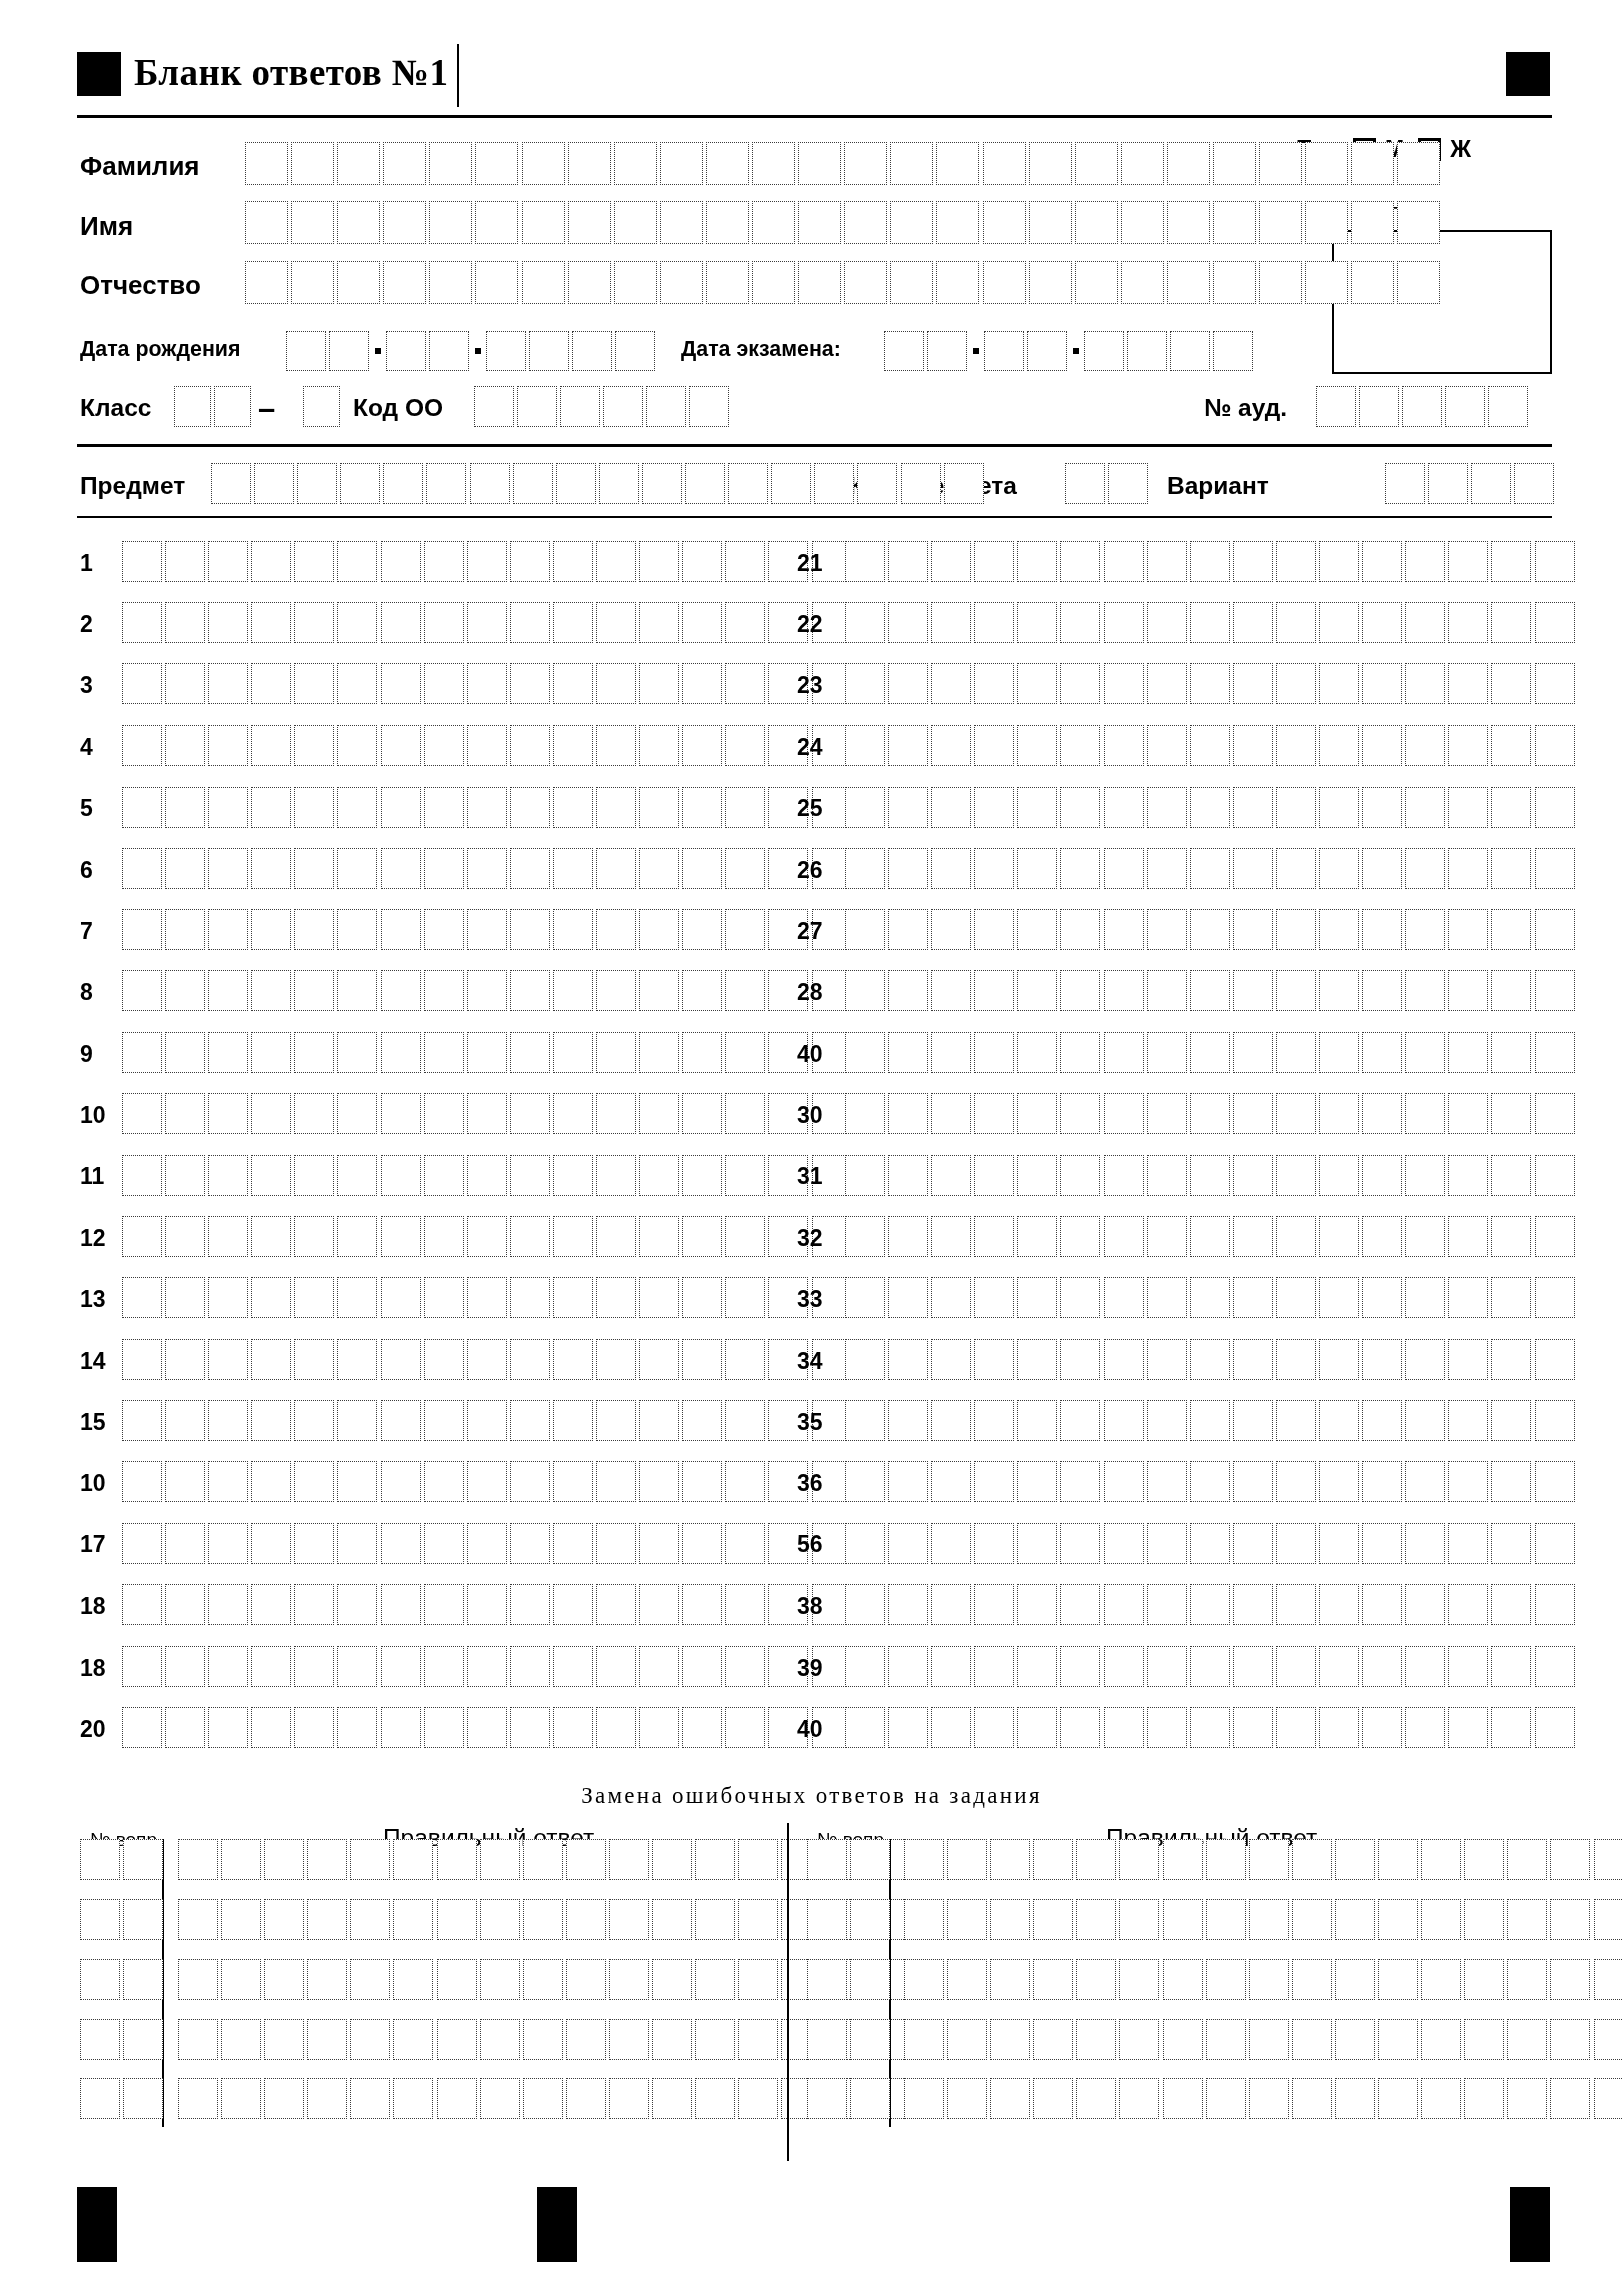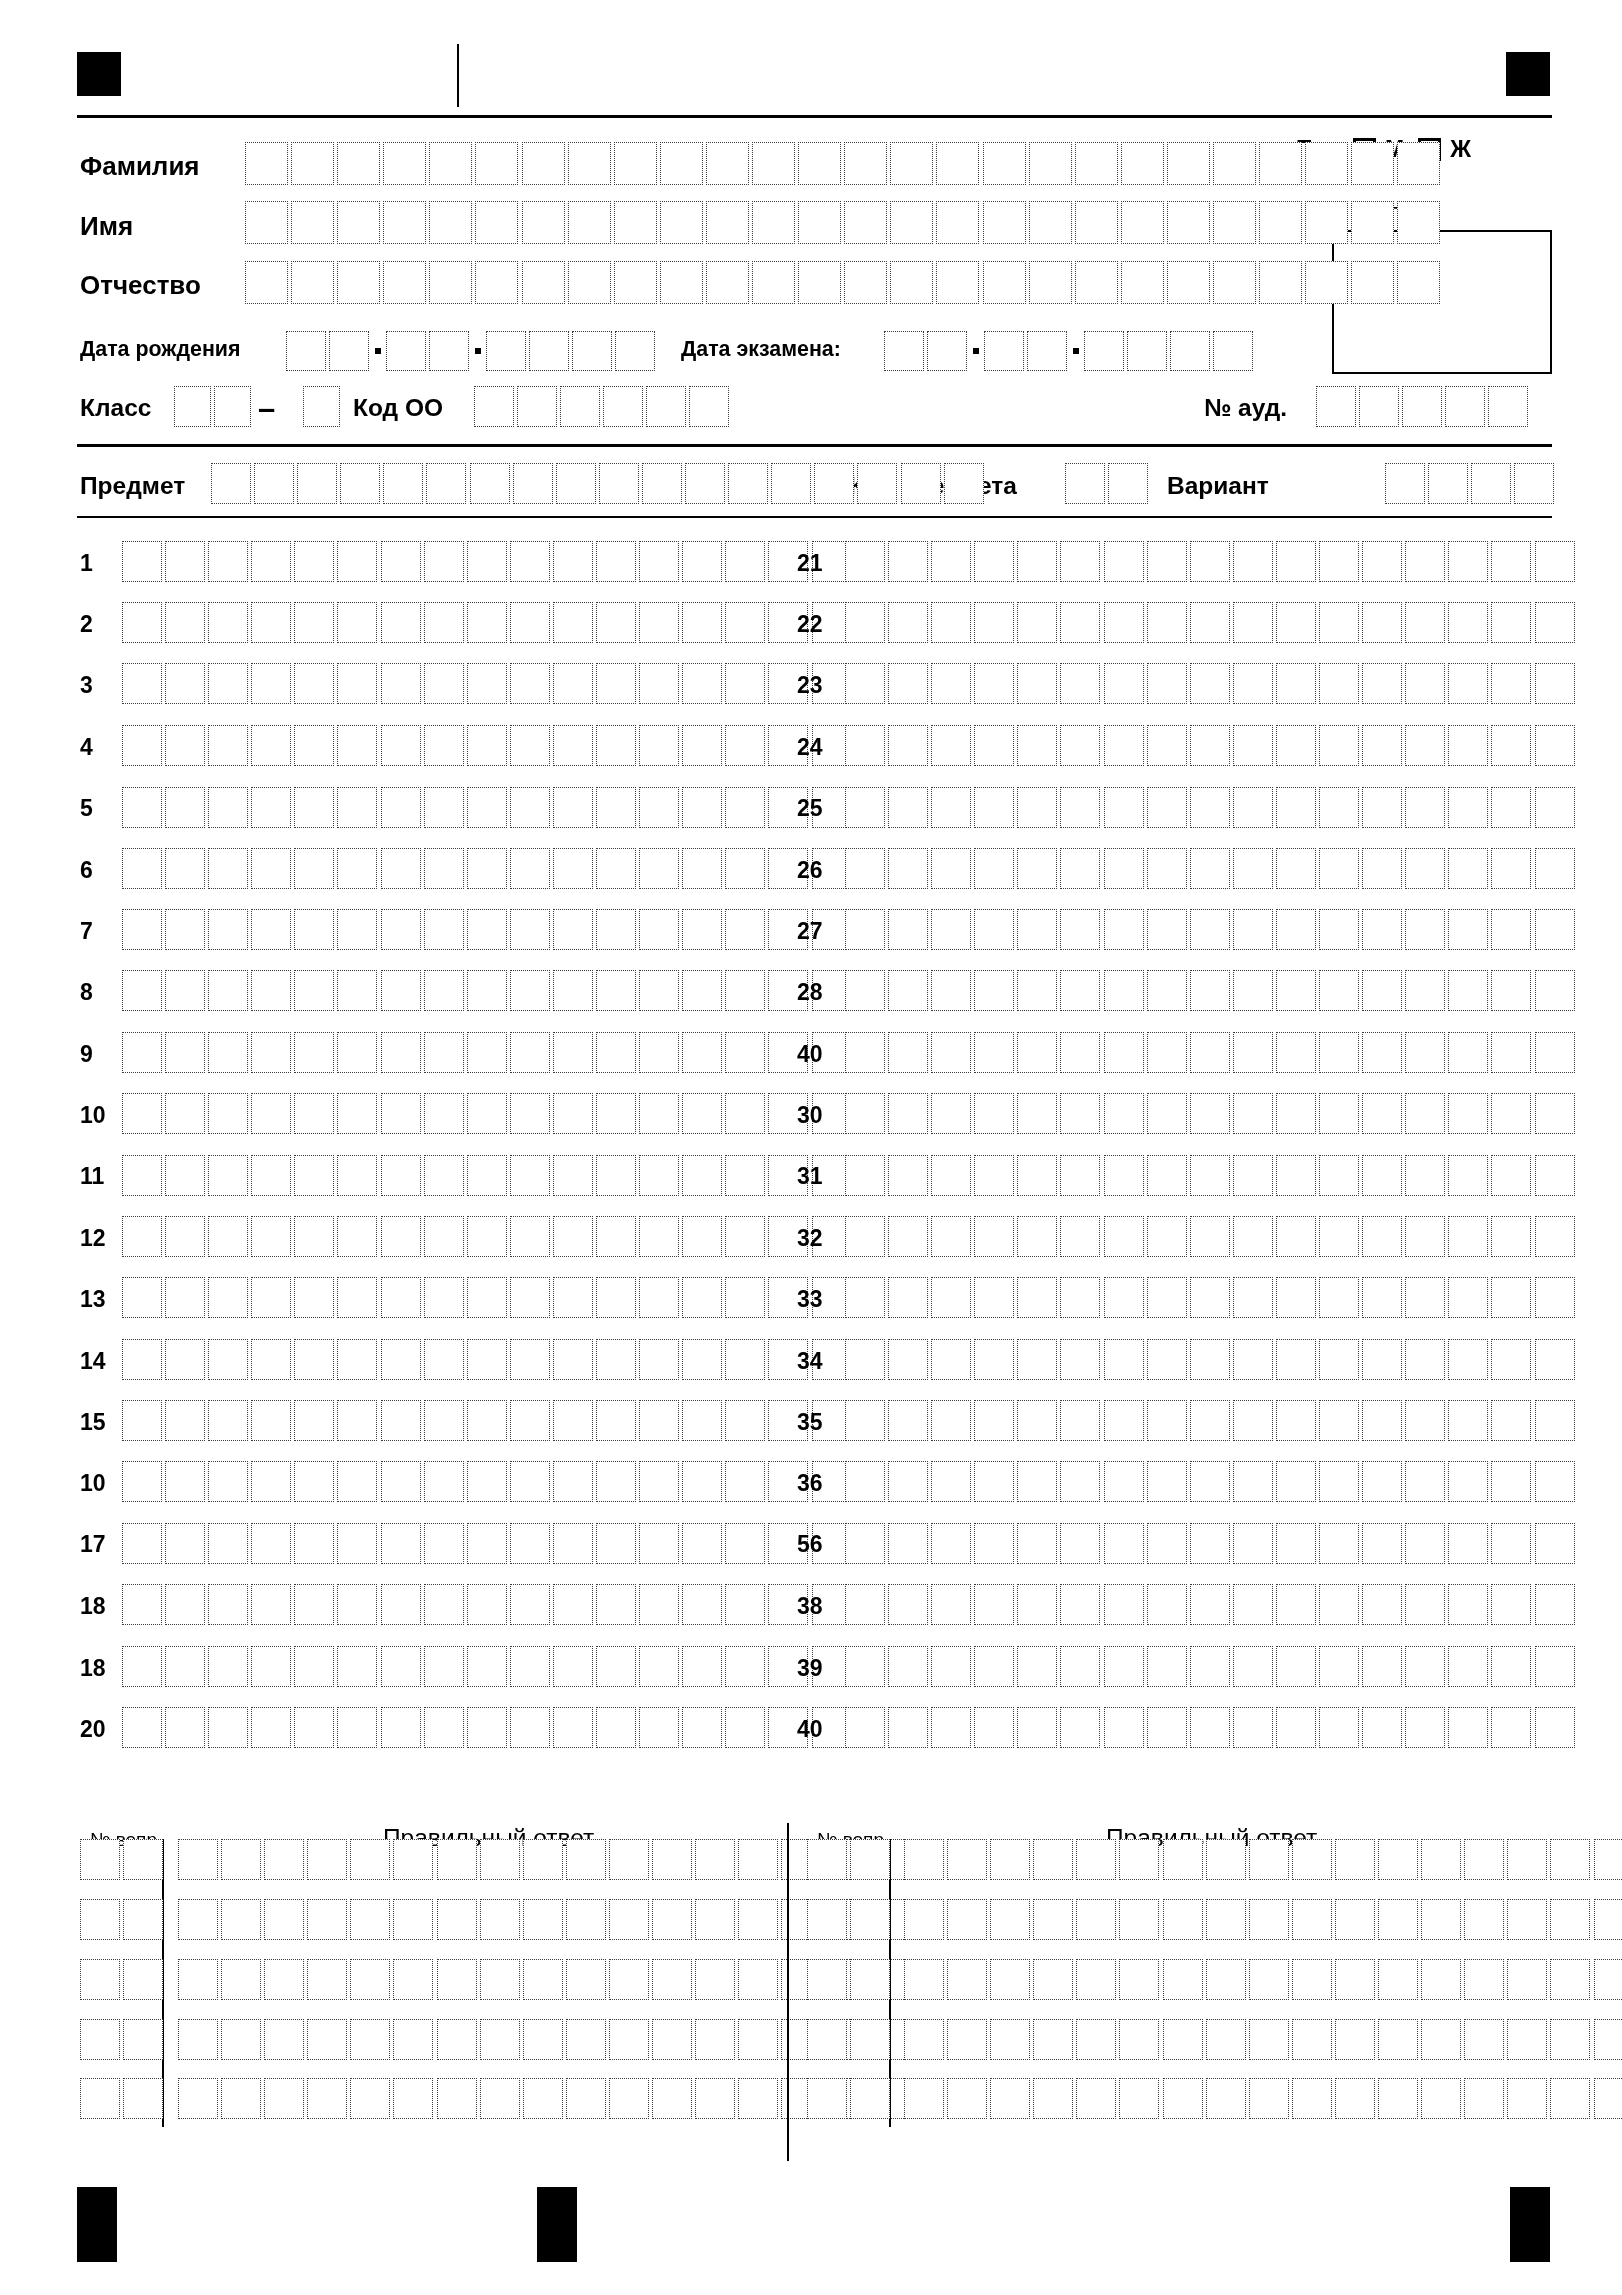--- a/index.html
+++ b/index.html
@@ -191,20 +191,23 @@
 <body>
 
 <div class="page">
 
   <div class="reg-mark reg-tl"></div>
   <div class="reg-mark reg-tr"></div>
   <div class="reg-mark reg-bl"></div>
   <div class="reg-mark reg-bm"></div>
   <div class="reg-mark reg-br"></div>
 
+  <div class="title-block">
+    <span class="title-text">Бланк ответов №1</span>
+  </div>
   <div class="title-divider"></div>
 
   <div class="hrule rule-top"></div>
   <div class="hrule rule-mid"></div>
   <div class="hrule rule-under-subject"></div>
 
   <div class="lbl" style="left:80px; top:153px; font-size:26px;">Фамилия</div>
   <div class="lbl" style="left:80px; top:213px; font-size:26px;">Имя</div>
   <div class="lbl" style="left:80px; top:272px; font-size:26px;">Отчество</div>
 
@@ -224,20 +227,21 @@
 
   <div class="lbl" style="left:80px; top:396px; font-size:24.5px;">Класс</div>
   <div class="lbl" style="left:258px; top:393px; font-size:31px;">–</div>
   <div class="lbl" style="left:353px; top:396px; font-size:24.5px;">Код ОО</div>
   <div class="lbl" style="left:1204px; top:396px; font-size:24.5px;">№ ауд.</div>
 
   <div class="lbl" style="left:80px; top:474px; font-size:24.5px;">Предмет</div>
   <div class="lbl" style="left:849px; top:474px; font-size:24.5px;">Код предмета</div>
   <div class="lbl" style="left:1167px; top:474px; font-size:24.5px;">Вариант</div>
 
+  <div class="replace-title">Замена ошибочных ответов на задания</div>
 
   <div class="rep-hdr" style="left:90px; top:1830px; font-size:19px;">№ вопр.</div>
   <div class="rep-hdr" style="left:383px; top:1826px; font-size:24.5px;">Правильный ответ</div>
   <div class="rep-hdr" style="left:817px; top:1830px; font-size:19px;">№ вопр.</div>
   <div class="rep-hdr" style="left:1106px; top:1826px; font-size:24.5px;">Правильный ответ</div>
 
   <div id="generated">
       <div class="cells" style="left: 245px; top: 142px;">
         <div class="cell" style="width: 43px; height: 43px;"></div>
         <div class="cell" style="width: 43px; height: 43px;"></div>

